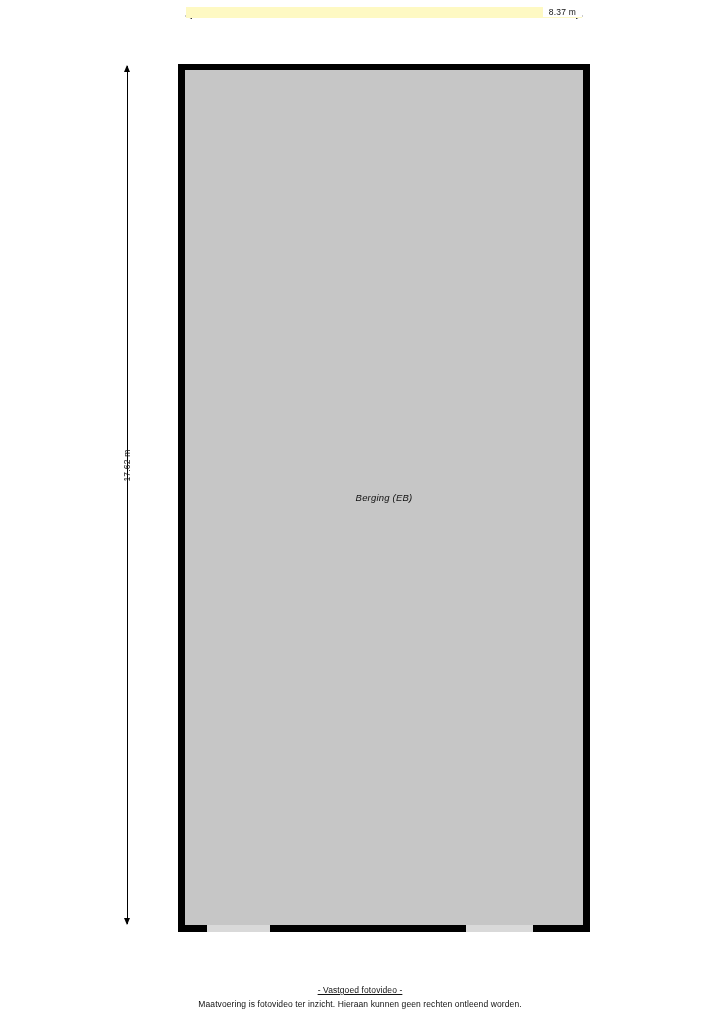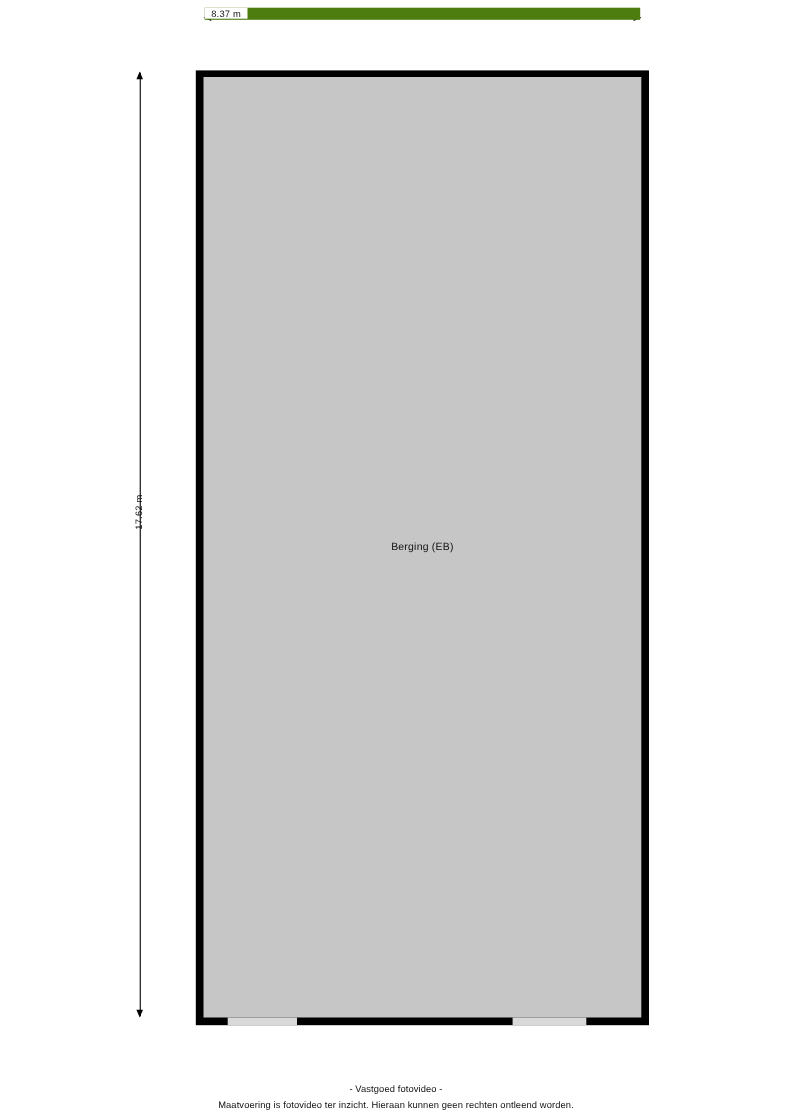--- a/index.html
+++ b/index.html
@@ -49,25 +49,25 @@
   }
   .dim-top .arrow-right {
     right: -1px;
     border-left: 7px solid #000000;
   }
   .dim-top-label {
     position: absolute;
     left: 186px;
     top: 7px;
     width: 396px;
-    text-align: left;
+    text-align: right;
     font-size: 8.5px;
     letter-spacing: 0.2px;
     color: #111111;
-    background: #4d7c0f;
+    background: #fef9c3;
     line-height: 11px;
   }
   .dim-top-label span {
     background: #ffffff;
     padding: 0 6px;
   }
 
   
   .dim-left {
     position: absolute;
@@ -147,35 +147,37 @@
 
   .room-label {
     position: absolute;
     left: 178px;
     top: 492px;
     width: 412px;
     text-align: center;
     font-size: 9.5px;
     color: #111111;
     letter-spacing: 0.2px;
+    font-style: italic;
   }
 
   
   .footer {
     position: absolute;
     left: 0;
     top: 984px;
     width: 720px;
     text-align: center;
   }
   .footer-line1 {
     font-size: 8.5px;
     color: #111111;
     line-height: 12px;
     letter-spacing: 0.1px;
+    text-decoration: underline;
   }
   .footer-line2 {
     font-size: 8.5px;
     color: #111111;
     line-height: 12px;
     letter-spacing: 0.1px;
     margin-top: 2px;
   }
 </style>
 </head>

